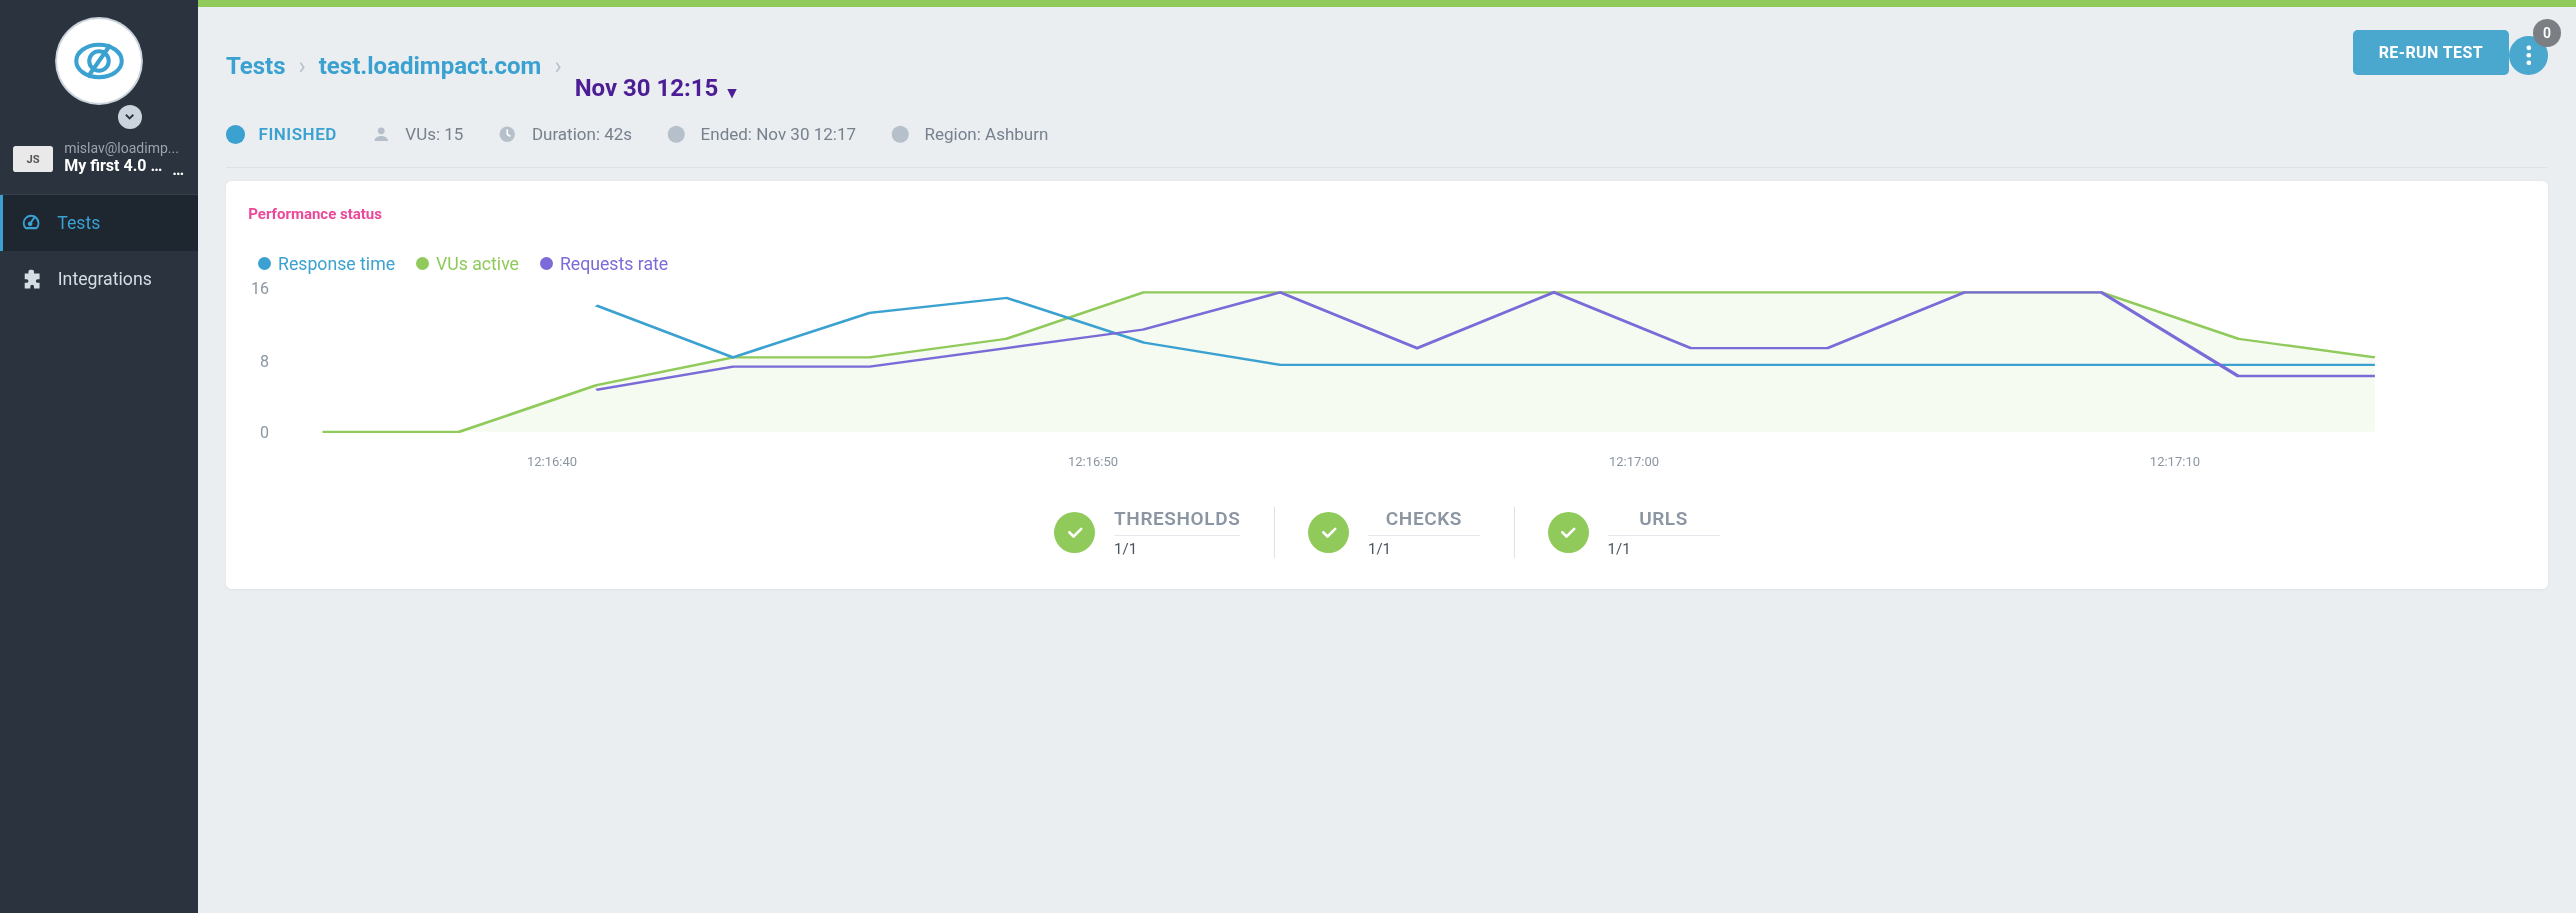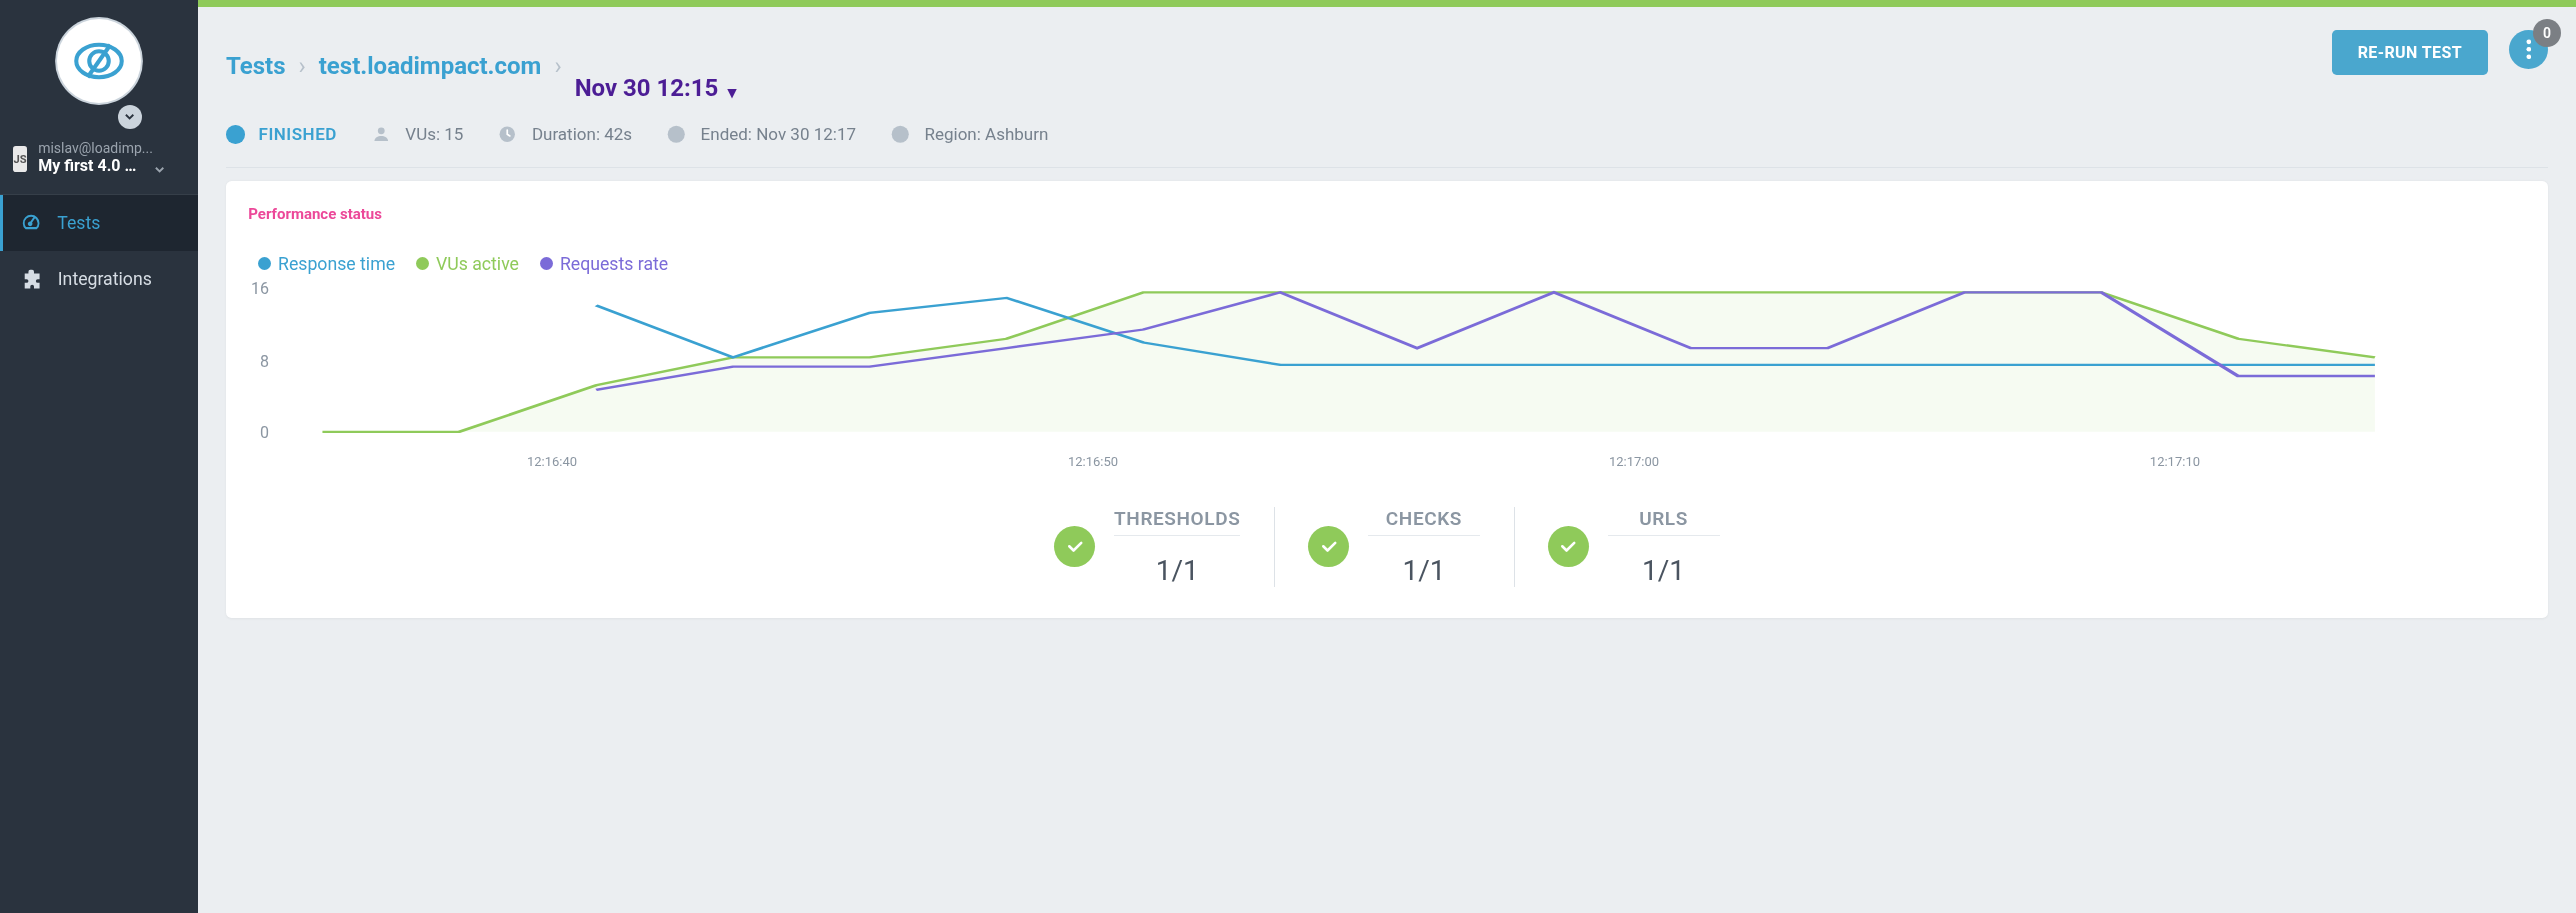--- a/index.html
+++ b/index.html
@@ -3,37 +3,37 @@
 <meta charset="utf-8">
 <style>
 * { margin:0; padding:0; box-sizing:border-box; font-family:-apple-system,BlinkMacSystemFont,"Segoe UI",Roboto,sans-serif; }
 body { background:#ebeef1; display:flex; width:2576px; height:914px; position:relative; }
 .sidebar { width:198px; background:#2a333e; flex-shrink:0; display:flex; flex-direction:column; }
 .logo-wrap { display:flex; justify-content:center; padding:18.6px 0 28px 0; position:relative; }
 .logo-circle { width:84px; height:84px; border-radius:50%; background:#fff; display:flex; align-items:center; justify-content:center; position:relative; box-shadow:0 0 0 1.9px #cbd4dc; }
 .logo-icon { width:52px; height:52px; }
 .logo-chev { position:absolute; bottom:1.9px; right:56px; width:24px; height:24px; border-radius:50%; background:#cbd4dc; display:flex; align-items:center; justify-content:center; color:#2a333e; font-size:11.2px; }
 .user-block { display:flex; align-items:center; padding:9.3px 13px 15px 13px; border-bottom:0.9px solid rgba(255,255,255,.06); }
-.js-badge { width:14px; height:26px; background:#e9e9e9; font-size:11.2px; font-weight:700; color:#555; display:flex; align-items:center; justify-content:center; border-radius:2.8px; flex-shrink:0; margin-right:11.2px; }
+.js-badge { width:40px; height:26px; background:#e9e9e9; font-size:11.2px; font-weight:700; color:#555; display:flex; align-items:center; justify-content:center; border-radius:2.8px; flex-shrink:0; margin-right:11.2px; }
 .user-email { color:#9ba4ae; font-size:14px; white-space:nowrap; overflow:hidden; text-overflow:ellipsis; }
 .proj-name { color:#fff; font-size:16px; font-weight:700; white-space:nowrap; overflow:hidden; text-overflow:ellipsis; }
 .proj-prefix{ width:104px; overflow:hidden; text-overflow:ellipsis; display:inline-block;}
 .proj-drop { color:#9ba4ae; font-size:13px; margin-left:7.4px; }
 .nav-item { display:flex; align-items:center; padding:17px 20.5px; color:#d6dde4; font-size:17.7px; cursor:pointer; }
 .nav-item .nav-icon { width:22.3px; height:22.3px; margin-right:15px; }
 .nav-item.active { background:#1e2630; border-left:3.7px solid #3aa1d1; color:#3aa1d1; padding-left:17px; }
 .main-wrap { flex:1; display:flex; flex-direction:column; min-width:0; }
 .topbar-green { height:7.4px; background:#8fca5a; width:100%; }
 .header { padding:22.3px 28px 22.3px 28px; display:flex; align-items:flex-start; justify-content:space-between; border-bottom:none; }
 .bc-row { display:flex; align-items:center; font-size:24px; font-weight:700; }
 .bc-link { color:#3aa1d1; }
 .bc-sep { color:#b6c0ca; margin:0 13px; font-weight:400; }
 .bc-date { color:#4c1d95; display:flex; align-items:flex-end;margin-top:44px; }
 .bc-caret { margin-left:9.3px; font-size:17px; }
-.header-actions { display:flex; align-items:flex-start; gap:21px; }
+.header-actions { display:flex; align-items:flex-end; gap:0; }
 .rerun-btn { background:#4aa7ce; color:#fff; font-weight:700; font-size:16px; letter-spacing:0.4px; padding:13px 26px; border:none; border-radius:4.7px; cursor:pointer; }
 .kebab-btn { width:39px; height:39px; border-radius:50%; background:#4aa7ce; display:flex; align-items:center; justify-content:center; cursor:pointer; }
 .notif-badge { position:absolute; top:18.6px; right:15px; width:28px; height:28px; border-radius:50%; background:#7b7f84; color:#fff; font-size:14px; display:flex; align-items:center; justify-content:center; font-weight:600; }
 .meta-row { display:flex; align-items:center; padding:0 28px 22.3px 28px; gap:34px; color:#76818d; font-size:17px; }
 .meta-item { display:flex; align-items:center; gap:14px; }
 .dot-finished { width:18.6px; height:18.6px; border-radius:50%; background:#3aa1d1; }
 .finished-txt { color:#3aa1d1; font-weight:600; letter-spacing:0.5px; }
 .meta-icon { width:20.5px; height:20.5px; fill:#b6c0ca; }
 .divider { height:0.9px; background:#dde2e7; margin:0 28px; }
 .card { background:#fff; margin:13px 28px 28px 28px; border-radius:5.6px; padding:24px 18.6px 28px 18.6px; box-shadow:0 0.9px 2.8px rgba(0,0,0,.05); }
@@ -49,21 +49,21 @@
 .y-r-rate{color:#7b6bd8;}
 .y-r-ms{color:#3aa1d1;}
 .y-r-row{ display:flex; gap:9.3px; justify-content:flex-end;}
 .x-labels { position:absolute; bottom:0; left:37px; right:84px; display:flex; font-size:13px; color:#8b96a2;}
 .x-labels span{ flex:1; text-align:center;}
 .stats-row { display:flex; justify-content:center; align-items:center; gap:0; margin-top:34px; }
 .stat-block { display:flex; align-items:center; padding:3.7px 34px; position:relative;}
 .stat-block + .stat-block::before{ content:''; position:absolute; left:0; top:3.7px; bottom:3.7px; width:0.9px; background:#dde2e7;}
 .check-circle { width:41px; height:41px; border-radius:50%; background:#8fca5a; display:flex; align-items:center; justify-content:center; margin-right:18.6px; color:#fff;}
 .stat-title { font-size:19px; color:#8b96a2; font-weight:600; letter-spacing:0.6px; border-bottom:1.9px solid #e5e9ed; padding-bottom:5px; text-align:center;}
-.stat-val { font-size:28px; color:#4a5460; text-align:center; margin-top:18px;}
+.stat-val { font-size:15px; color:#4a5460; text-align:left; margin-top:4px;}
 .stat-col{ min-width:112px;}
 </style>
 </head>
 <body>
 
 <div class="notif-badge">0</div>
 
 <aside class="sidebar">
   <div class="logo-wrap">
     <div class="logo-circle">

